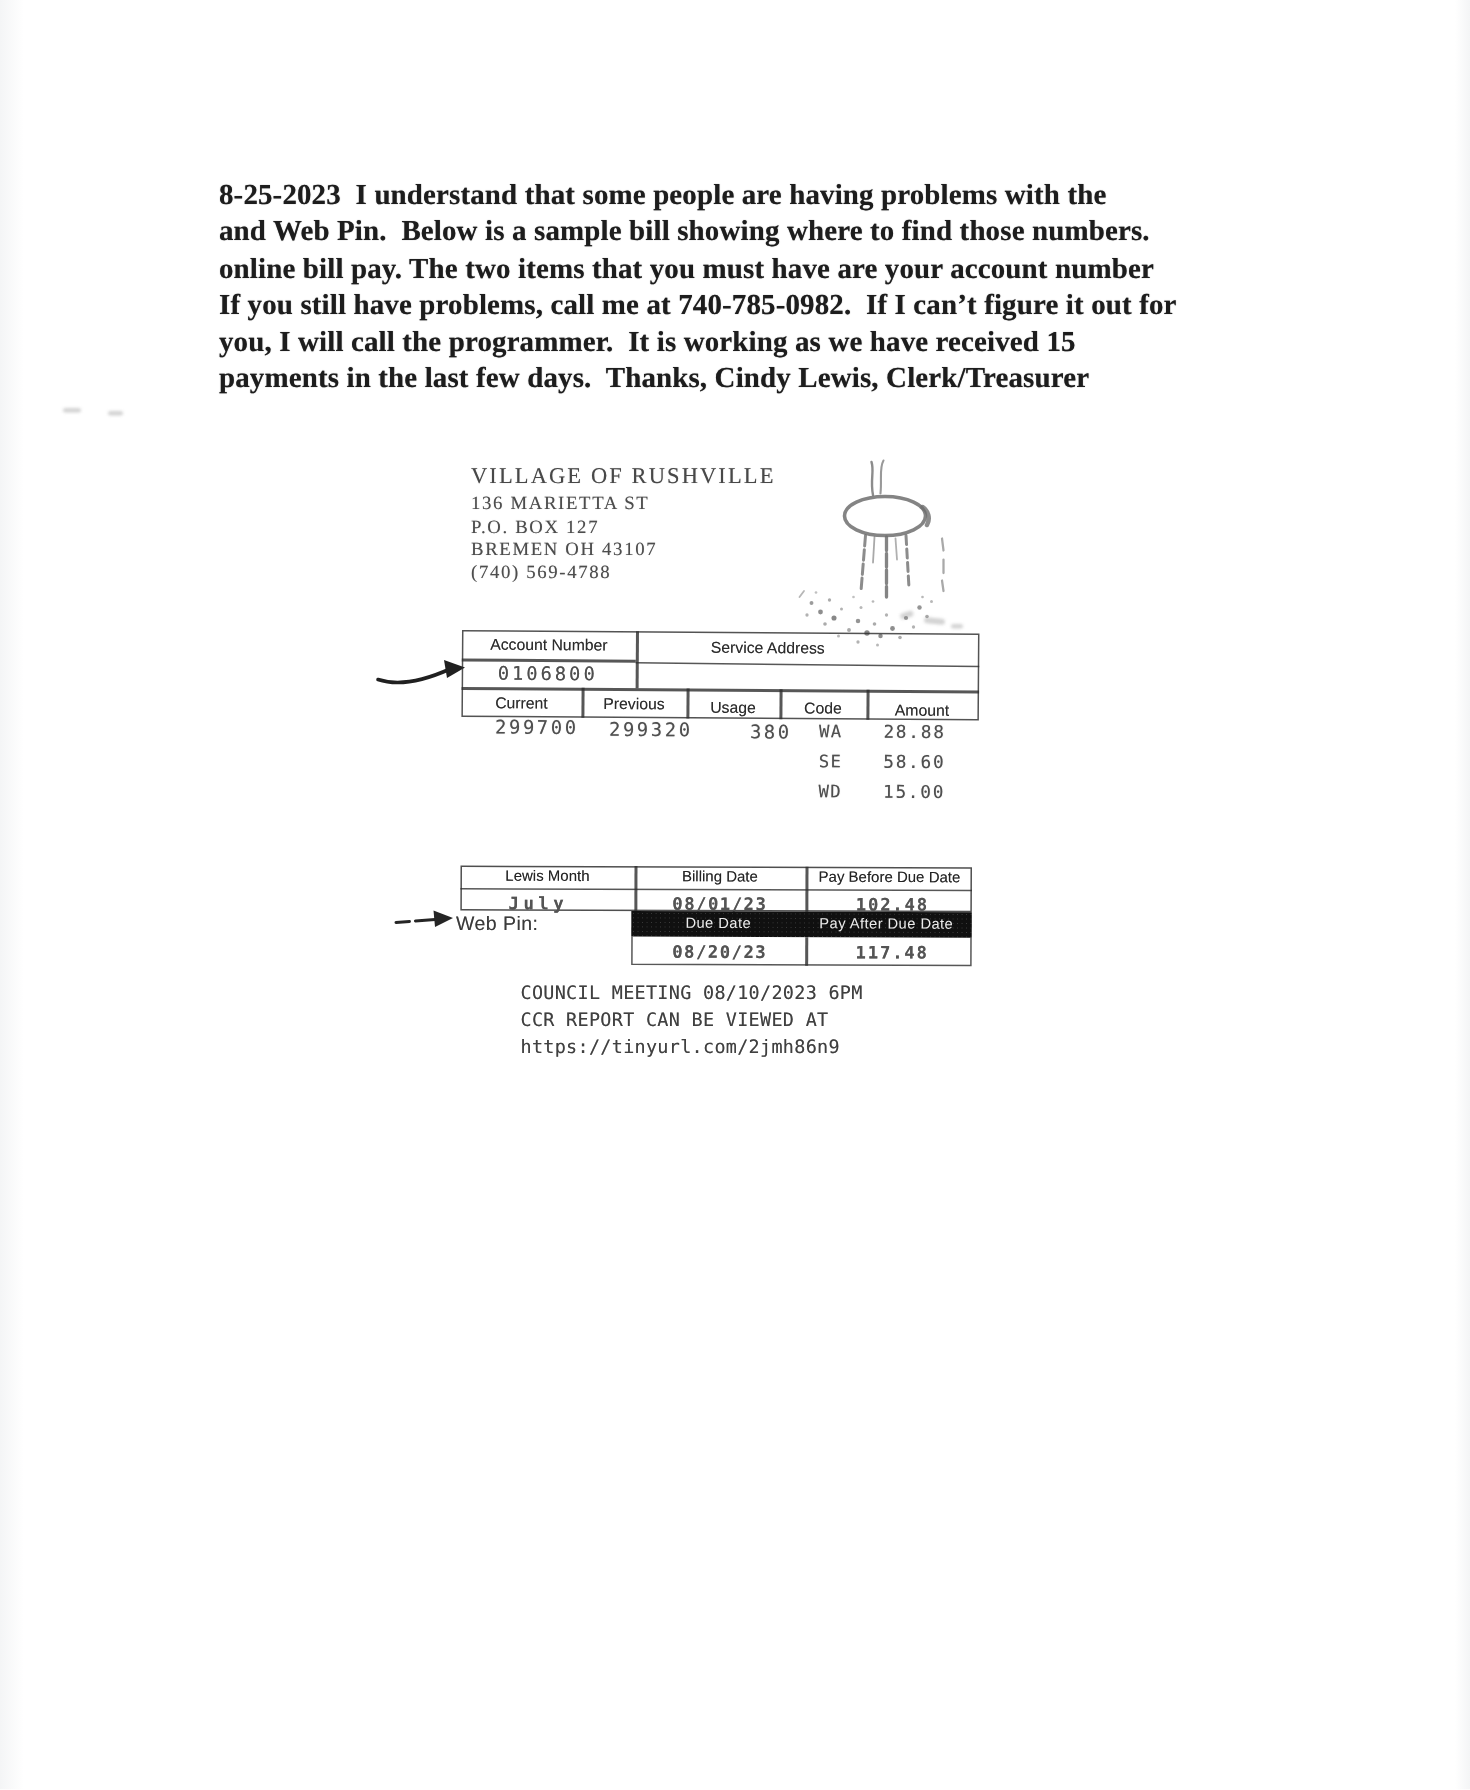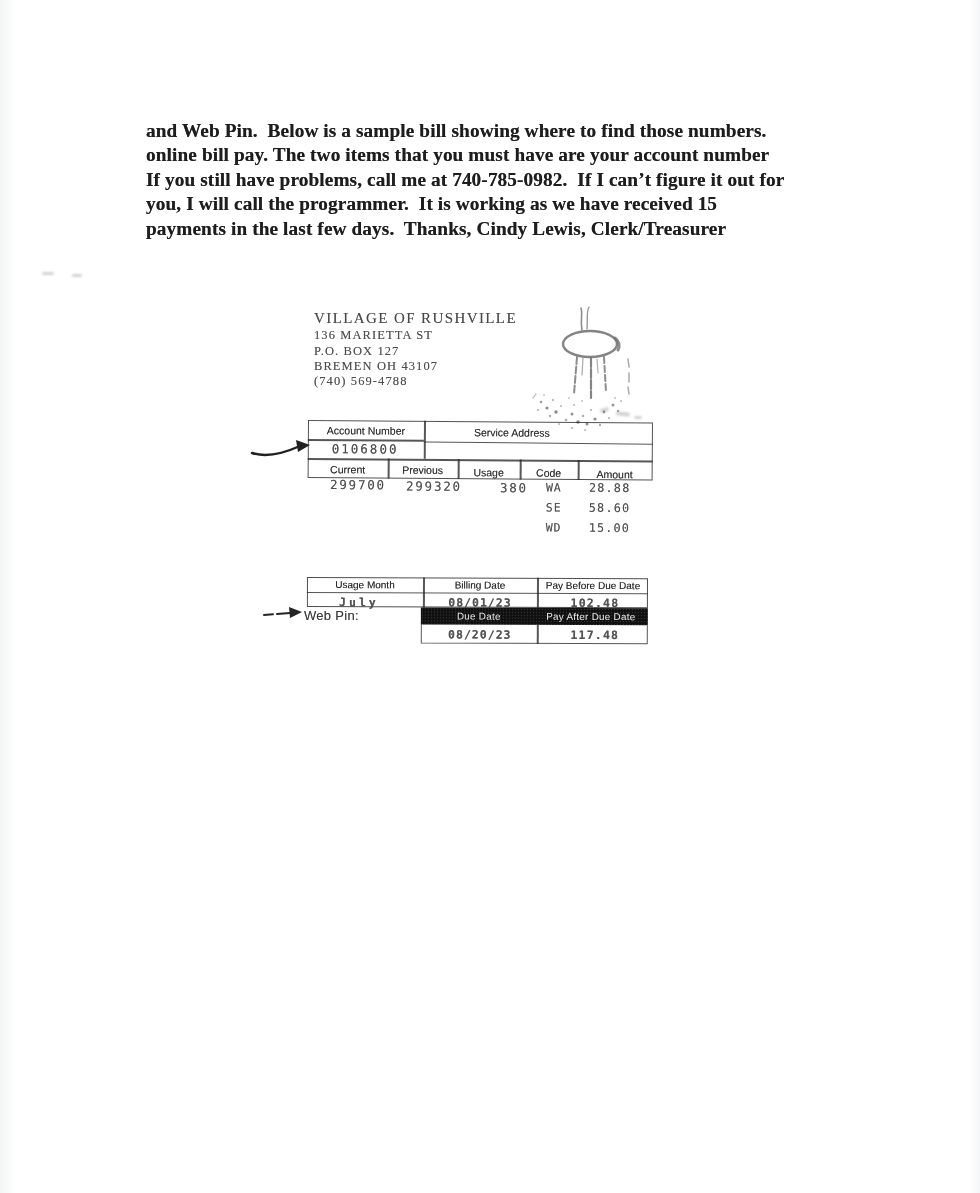--- a/index.html
+++ b/index.html
@@ -87,20 +87,21 @@
 </style>
 </head>
 <body>
 
 <div class="page">
 
   <div class="edge-left"></div>
   <div class="edge-right"></div>
 
   <div class="notice">
+    <div>8-25-2023  I understand that some people are having problems with the</div>
     <div>and Web Pin.  Below is a sample bill showing where to find those numbers.</div>
     <div>online bill pay. The two items that you must have are your account number</div>
     <div>If you still have problems, call me at 740-785-0982.  If I can’t figure it out for</div>
     <div>you, I will call the programmer.  It is working as we have received 15</div>
     <div>payments in the last few days.  Thanks, Cindy Lewis, Clerk/Treasurer</div>
   </div>
 
   <div class="smudge" style="left:42px; top:272px; width:12px; height:3px;"></div>
   <div class="smudge" style="left:72px; top:274px; width:10px; height:3px;"></div>
   <div class="smudge" style="left:600px; top:408px; width:9px; height:4px; transform:rotate(-18deg);"></div>
@@ -200,21 +201,21 @@
     <span class="mcode" style="left:546px; top:519px;">WD</span>
     <span class="mamt" style="left:589px; top:519px;">15.00</span>
   </div>
 
   <div class="t2">
     <div class="t2-top"></div>
     <div class="line" style="left:116px; top:0; width:1.5px; height:30px;"></div>
     <div class="line" style="left:230px; top:0; width:1.5px; height:30px;"></div>
     <div class="line" style="left:0; top:15px; width:341px; height:1.4px;"></div>
 
-    <span class="hdr" style="left:58px;">Usage Month</span>
+    <span class="hdr" style="left:58px;">Lewis Month</span>
     <span class="hdr" style="left:173px;">Billing Date</span>
     <span class="hdr" style="left:286px;">Pay Before Due Date</span>
 
     <span class="val" style="left:52px; top:18px; letter-spacing:3px;">July</span>
     <span class="val" style="left:173px; top:18px; letter-spacing:1px;">08/01/23</span>
     <span class="val" style="left:288px; top:18px; letter-spacing:1.2px;">102.48</span>
 
     <div class="t2-black">
       <span style="left:58px;">Due Date</span>
       <span style="left:170px;">Pay After Due Date</span>
@@ -225,14 +226,19 @@
     <span class="val" style="left:173px; top:50px; letter-spacing:1px;">08/20/23</span>
     <span class="val" style="left:288px; top:50px; letter-spacing:1.2px;">117.48</span>
   </div>
 
   <svg class="arrow-svg" style="left:262px; top:603px;" width="42" height="20" viewBox="0 0 42 20">
     <path d="M2,12 L28,10" stroke="#252525" stroke-width="2" fill="none" stroke-linecap="round" stroke-dasharray="9 4 30"></path>
     <polygon points="27,4 40,9 28,15" fill="#252525"></polygon>
   </svg>
   <div class="webpin">Web Pin:</div>
 
+  <div class="council">
+    <div>COUNCIL MEETING 08/10/2023 6PM</div>
+    <div>CCR REPORT CAN BE VIEWED AT</div>
+    <div>https://tinyurl.com/2jmh86n9</div>
+  </div>
 
 </div>
 
 </body></html>

